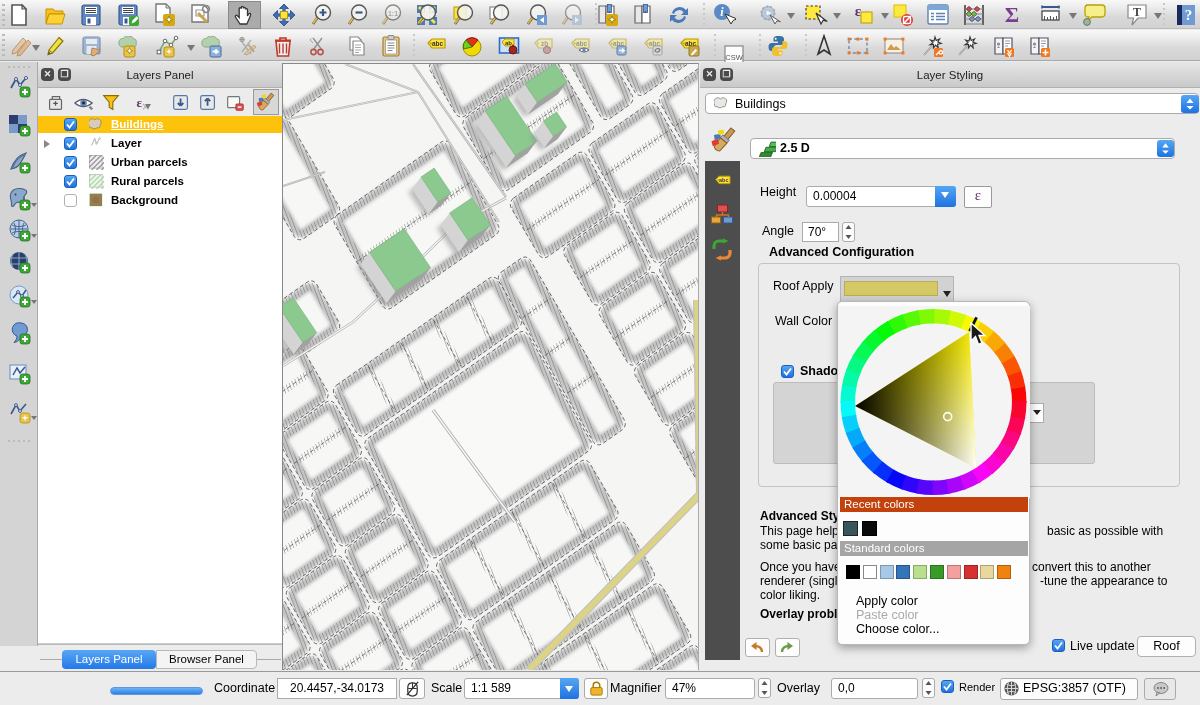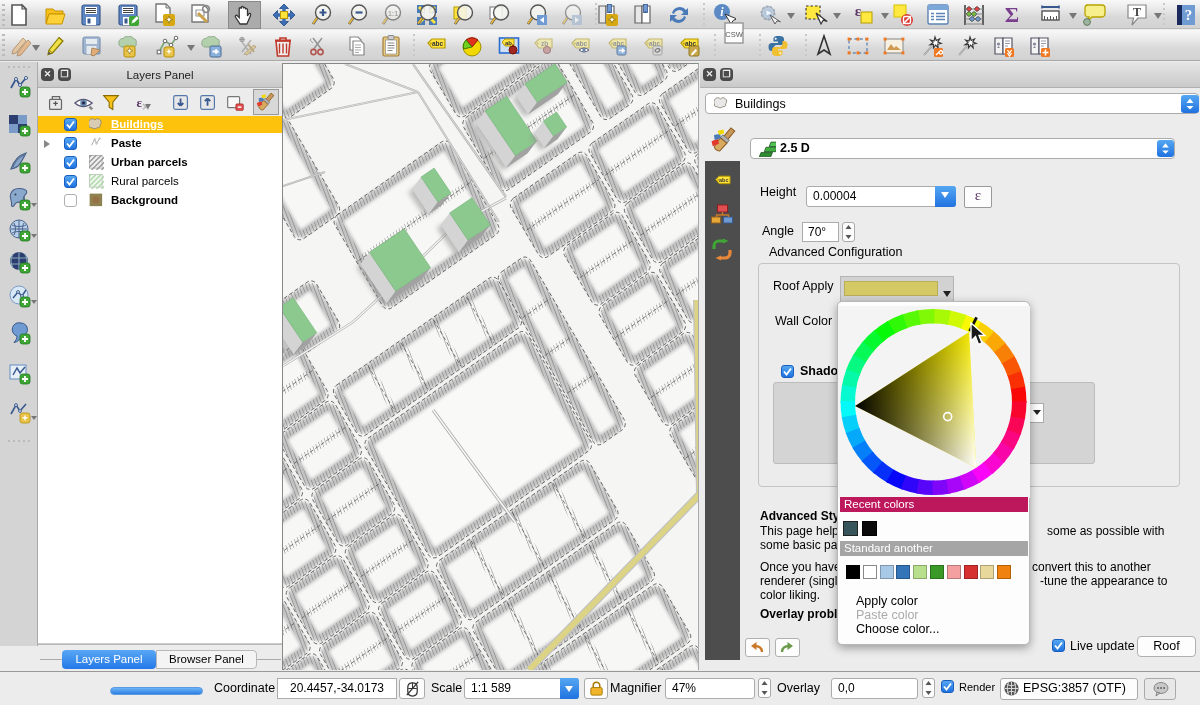--- a/index.html
+++ b/index.html
@@ -339,21 +339,21 @@
     </svg></div>
 <div style="position:absolute;left:677px;top:34px;width:24px;height:24px"><svg width="24" height="24" viewBox="0 0 24 24" style="">
       <g opacity="1.0">
         <path d="M4 7l4-4h13v9H8z" fill="#ffe23c" stroke="#b89b00" stroke-width="1.2" transform="translate(0 2)"></path>
         <circle cx="6.8" cy="7.5" r="1" fill="#b89b00" transform="translate(0 2)"></circle>
         <text x="13.5" y="11.5" font-size="6.5" font-weight="bold" fill="#333" text-anchor="middle" font-family="Liberation Sans">abc</text>
         <rect x="12" y="12" width="10" height="10" rx="1.5" fill="#c8a84a" stroke="#907820" stroke-width="1"></rect>
         <path d="M14.5 19.5l4-4.5 1.6 1.4-4.1 4.5-2 .5z" fill="#fff"></path>
       </g>
     </svg></div>
-<div style="position:absolute;left:722px;top:21px;width:24px;height:24px"><svg width="24" height="24" viewBox="0 0 24 24" style="">
+<div style="position:absolute;left:722px;top:44px;width:24px;height:24px"><svg width="24" height="24" viewBox="0 0 24 24" style="">
       <rect x="3" y="2" width="18" height="20" fill="#fdfdfd" stroke="#888" stroke-width="1.2"></rect>
       <text x="12" y="15.5" font-size="7.5" fill="#555" text-anchor="middle" font-family="Liberation Sans">CSW</text>
     </svg></div>
 <div style="position:absolute;left:766px;top:34px;width:24px;height:24px"><svg width="24" height="24" viewBox="0 0 24 24" style="">
       <path d="M12 2c-4 0-4.5 1.8-4.5 3v2.5H12V9H5.5C4 9 2.5 10 2.5 13s1.5 4 3 4h2v-2.8c0-1.7 1.5-3.2 3.2-3.2h4.6c1.4 0 2.7-1.3 2.7-2.8V5c0-1.8-1.8-3-4-3z" fill="#3a72a4"></path>
       <path d="M12 22c4 0 4.5-1.8 4.5-3v-2.5H12V15h6.5c1.5 0 3-1 3-4s-1.5-4-3-4h-2v2.8c0 1.7-1.5 3.2-3.2 3.2H8.7C7.3 13 6 14.3 6 15.8V19c0 1.8 1.8 3 4 3z" fill="#f0c030"></path>
       <circle cx="9.7" cy="4.7" r="1" fill="#fff"></circle>
       <circle cx="14.3" cy="19.3" r="1" fill="#fff"></circle>
     </svg></div>
 <div style="position:absolute;left:812px;top:34px;width:24px;height:24px"><svg width="24" height="24" viewBox="0 0 24 24" style="">
@@ -579,39 +579,39 @@
 <div style="position:absolute;left:64px;top:137px;width:13px;height:13px;border-radius:3px;background:linear-gradient(#55a7f2,#1f72e0);border:1px solid #1a5fc0"></div>
 <svg style="position:absolute;left:64px;top:137px" width="13" height="13" viewBox="0 0 13 13">
     <path d="M3 6.5l2.5 3L10 3.5" stroke="#fff" stroke-width="1.8" fill="none"></path>
   </svg>
 <div style="position:absolute;left:89px;top:136px;width:15px;height:15px"><svg width="15" height="15" viewBox="0 0 24 24" style="">
       <path d="M3 13L8 3l3 7 5-8" fill="none" stroke="#888" stroke-width="1.1" transform="translate(1 2)"></path>
       <circle cx="9" cy="5" r="1.2" fill="#fff" stroke="#888" stroke-width=".8"></circle>
       <circle cx="12" cy="12" r="1.2" fill="#fff" stroke="#888" stroke-width=".8"></circle>
       <circle cx="17" cy="4" r="1.2" fill="#fff" stroke="#888" stroke-width=".8"></circle>
     </svg></div>
-<div style="position:absolute;left:111px;top:137px;font-size:11.5px;font-weight:bold;color:#000;">Paste</div>
+<div style="position:absolute;left:111px;top:137px;font-size:11.5px;font-weight:bold;color:#000;">Layer</div>
 <div style="position:absolute;left:64px;top:156px;width:13px;height:13px;border-radius:3px;background:linear-gradient(#55a7f2,#1f72e0);border:1px solid #1a5fc0"></div>
 <svg style="position:absolute;left:64px;top:156px" width="13" height="13" viewBox="0 0 13 13">
     <path d="M3 6.5l2.5 3L10 3.5" stroke="#fff" stroke-width="1.8" fill="none"></path>
   </svg>
 <div style="position:absolute;left:89px;top:155px;width:15px;height:15px"><svg width="15" height="15" viewBox="0 0 24 24" style="">
       <rect x="1" y="1" width="20" height="20" fill="#f0f0f0" stroke="#999"></rect>
       <path d="M-2 6l10-10M-2 14l20-20M-2 22l26-26M4 24l22-22M12 24l14-14M20 24l6-6" stroke="#999" stroke-width="2.2"></path>
     </svg></div>
 <div style="position:absolute;left:111px;top:156px;font-size:11.5px;font-weight:bold;color:#000;">Urban parcels</div>
 <div style="position:absolute;left:64px;top:175px;width:13px;height:13px;border-radius:3px;background:linear-gradient(#55a7f2,#1f72e0);border:1px solid #1a5fc0"></div>
 <svg style="position:absolute;left:64px;top:175px" width="13" height="13" viewBox="0 0 13 13">
     <path d="M3 6.5l2.5 3L10 3.5" stroke="#fff" stroke-width="1.8" fill="none"></path>
   </svg>
 <div style="position:absolute;left:89px;top:174px;width:15px;height:15px"><svg width="15" height="15" viewBox="0 0 24 24" style="">
       <rect x="1" y="1" width="20" height="20" fill="#eef6ec" stroke="#aaa"></rect>
       <path d="M-2 6l10-10M-2 14l20-20M-2 22l26-26M4 24l22-22M12 24l14-14M20 24l6-6" stroke="#b2d8ac" stroke-width="2.2"></path>
     </svg></div>
-<div style="position:absolute;left:111px;top:175px;font-size:11.5px;font-weight:normal;color:#000;">Rural parcels</div>
+<div style="position:absolute;left:111px;top:175px;font-size:11.5px;font-weight:bold;color:#000;">Rural parcels</div>
 <div style="position:absolute;left:64px;top:194px;width:13px;height:13px;border-radius:3px;background:#fff;border:1px solid #b0b0b0"></div>
 <div style="position:absolute;left:89px;top:193px;width:15px;height:15px"><svg width="15" height="15" viewBox="0 0 24 24" style="">
       <rect x="1" y="1" width="20" height="20" fill="#8f814f"></rect>
       <circle cx="11" cy="11" r="5" fill="#9a6a42" opacity="0.8"></circle>
     </svg></div>
 <div style="position:absolute;left:111px;top:194px;font-size:11.5px;font-weight:bold;color:#000;">Background</div>
 <div style="position:absolute;left:44px;top:140px;width:0;height:0;border-top:4px solid transparent;border-bottom:4px solid transparent;border-left:6px solid #888"></div>
 <div style="position:absolute;left:38px;top:644px;width:244px;height:27px;background:#ececec;border-top:1px solid #b8b8b8"></div>
 <div style="position:absolute;left:40px;top:659px;width:22px;height:1px;background:#aaa"></div>
 <div style="position:absolute;left:257px;top:659px;width:24px;height:1px;background:#aaa"></div>
@@ -1305,20 +1305,21 @@
         <polygon points="-31.8,2.3 -17.7,-7.2 5.8,27.7 -8.3,37.2" fill="#8f8f8f" opacity="0.55" filter="url(#soft2)"></polygon>
         <polygon points="-27.8,-0.7 -13.7,-10.2 9.8,24.7 -4.3,34.2" fill="#bababa"></polygon>
         <polygon points="4.7,22.2 -18.8,-12.7 -27.8,-0.7 -4.3,34.2" fill="#d4d4d4"></polygon>
         <polygon points="18.8,12.7 4.7,22.2 -4.3,34.2 9.8,24.7" fill="#a2a2a2"></polygon>
         <polygon points="-18.8,-12.7 -4.7,-22.2 18.8,12.7 4.7,22.2" fill="#8bc98e" stroke="#79b17c" stroke-width="0.6"></polygon>
       </g>
     </svg>
 </div>
 <div style="position:absolute;left:700px;top:62px;width:500px;height:599px;background:#ececec">
     <div style="position:absolute;left:0;top:0;width:500px;height:26px;background:linear-gradient(#e6e6e6,#c9c9c9);border-bottom:1px solid #b0b0b0"></div>
+    <div style="position:absolute;left:0;top:7px;width:500px;font-size:11.5px;color:#222;text-align:center">Layer Styling</div>
   </div>
 <div class="macbtn" style="left:703px;top:68px"></div>
 <div style="position:absolute;left:703px;top:68px;width:13px;height:13px;color:#eee;font-size:9px;line-height:13px;text-align:center;font-weight:bold">✕</div>
 <div class="macbtn" style="left:720px;top:68px"></div>
 <div style="position:absolute;left:720px;top:68px;width:13px;height:13px;color:#eee;font-size:9px;line-height:13px;text-align:center;font-weight:bold">❐</div>
 <div style="position:absolute;left:705px;top:93px;width:494px;height:21px;background:#fff;border:1px solid #ababab;border-radius:4px"></div>
 <div style="position:absolute;left:714px;top:96px;width:16px;height:15px"><svg width="16" height="15" viewBox="0 0 24 24" style="">
       <path d="M2 6c2-3 5-3 7-1 2-2 5-2 7 1 1 2 0 4-1 5 1 2-1 4-3 3-2 2-5 2-7 0-2 1-4-1-3-3-1-1-1-3 0-5z" fill="#e8e8e8" stroke="#8a8070" stroke-width="1" transform="scale(1.35) translate(-2 -1.5)"></path>
     </svg></div>
 <div style="position:absolute;left:735px;top:97px;font-size:12.5px">Buildings</div>
@@ -1373,38 +1374,38 @@
 <div class="fld" style="left:806px;top:186px;width:150px;height:21px;border-radius:3px;line-height:19px;padding-left:6px">0.00004</div>
 <div style="position:absolute;left:935px;top:186px;width:21px;height:21px;background:linear-gradient(#55a7f2,#1f72e0);border-radius:0 3px 3px 0"></div>
 <div style="position:absolute;left:941px;top:192px;width:0;height:0;border-left:4.5px solid transparent;border-right:4.5px solid transparent;border-top:6px solid #fff"></div>
 <div style="position:absolute;left:964px;top:186px;width:28px;height:22px;background:#fdfdfd;border:1px solid #999;border-radius:2px;text-align:center;font-size:15px;color:#5c3566;font-family:Liberation Serif,serif">ε</div>
 <div class="lbl" style="left:762px;top:224px">Angle</div>
 <div class="fld" style="left:802px;top:222px;width:37px;height:20px;line-height:18px;padding-left:5px">70°</div>
 <div style="position:absolute;left:842px;top:222px;width:13px;height:20px;background:#fdfdfd;border:1px solid #aaa;border-radius:3px"></div>
 <svg style="position:absolute;left:842px;top:222px" width="13" height="20" viewBox="0 0 13 20">
     <path d="M6.5 3L9.5 7h-6z M6.5 17L3.5 13h6z" fill="#555"></path>
   </svg>
-<div style="position:absolute;left:769px;top:245px;font-size:12.5px;font-weight:normal">Advanced Configuration</div>
+<div style="position:absolute;left:769px;top:245px;font-size:12.5px;font-weight:bold">Advanced Configuration</div>
 <div style="position:absolute;left:758px;top:263px;width:422px;height:224px;border:1px solid #c4c4c4;border-radius:4px"></div>
 <div class="lbl" style="left:773px;top:279px">Roof Apply</div>
 <div style="position:absolute;left:840px;top:276px;width:114px;height:26px;background:#d2d2d2;border:1px solid #b4b4b4"></div>
 <div style="position:absolute;left:844px;top:281px;width:94px;height:15px;background:#d4c964;border:1px solid #b8ae58"></div>
 <div style="position:absolute;left:943px;top:291px;width:0;height:0;border-left:4.5px solid transparent;border-right:4.5px solid transparent;border-top:6px solid #222"></div>
 <div class="lbl" style="left:775px;top:314px">Wall Color</div>
 <div style="position:absolute;left:781px;top:365px;width:13px;height:13px;border-radius:3px;background:linear-gradient(#55a7f2,#1f72e0);border:1px solid #1a5fc0"></div>
 <svg style="position:absolute;left:781px;top:365px" width="13" height="13" viewBox="0 0 13 13">
     <path d="M3 6.5l2.5 3L10 3.5" stroke="#fff" stroke-width="1.8" fill="none"></path>
   </svg>
 <div style="position:absolute;left:800px;top:364px;font-size:12.5px;font-weight:bold">Shadow</div>
 <div style="position:absolute;left:773px;top:382px;width:322px;height:82px;background:#d4d4d4;border:1px solid #bcbcbc;border-radius:3px"></div>
 <div style="position:absolute;left:1020px;top:403px;width:24px;height:20px;background:#fdfdfd;border:1px solid #aaa"></div>
 <div style="position:absolute;left:1033px;top:410px;width:0;height:0;border-left:4px solid transparent;border-right:4px solid transparent;border-top:5.5px solid #222"></div>
 <div style="position:absolute;left:760px;top:509px;font-size:12px;font-weight:bold">Advanced Styling</div>
 <div style="position:absolute;left:760px;top:524px;font-size:12px;white-space:nowrap">This page helps you to get started with 2.5D</div>
-<div style="position:absolute;left:1047px;top:524px;font-size:12px;white-space:nowrap">some as possible with</div>
+<div style="position:absolute;left:1047px;top:524px;font-size:12px;white-space:nowrap">basic as possible with</div>
 <div style="position:absolute;left:760px;top:538px;font-size:12px;white-space:nowrap">some basic parameters.</div>
 <div style="position:absolute;left:760px;top:560px;font-size:12px;white-space:nowrap">Once you have a nice overview you can</div>
 <div style="position:absolute;left:1032px;top:560px;font-size:12px;white-space:nowrap">convert this to another</div>
 <div style="position:absolute;left:760px;top:574px;font-size:12px;white-space:nowrap">renderer (single symbol) and then fine</div>
 <div style="position:absolute;left:1040px;top:574px;font-size:12px;white-space:nowrap">-tune the appearance to</div>
 <div style="position:absolute;left:760px;top:588px;font-size:12px;white-space:nowrap">color liking.</div>
 <div style="position:absolute;left:760px;top:607px;font-size:12px;font-weight:bold">Overlay problems</div>
 <div style="position:absolute;left:745px;top:638px;width:25px;height:19px;background:#fdfdfd;border:1px solid #b0b0b0;border-radius:3px"></div>
 <svg style="position:absolute;left:748px;top:640px" width="18" height="15" viewBox="0 0 18 15">
     <path d="M14 12c0-4-3-6-7-6" fill="none" stroke="#c87828" stroke-width="2.4"></path>
@@ -1469,24 +1470,24 @@
         <stop offset="0" stop-color="#000" stop-opacity="0"></stop>
         <stop offset="1" stop-color="#000"></stop>
       </linearGradient>
     </defs>
     <polygon points="131.1,26.1 17.1,100.1 138.3,161.8" fill="#f0e400"></polygon>
     <polygon points="131.1,26.1 17.1,100.1 138.3,161.8" fill="url(#gwht)"></polygon>
     <polygon points="131.1,26.1 17.1,100.1 138.3,161.8" fill="url(#gblk)"></polygon>
     <path d="M131.6 25.2L138.6 11.4" stroke="#111" stroke-width="2.8"></path>
     <circle cx="109.70000000000005" cy="110.60000000000002" r="4" fill="none" stroke="#fff" stroke-width="1.6"></circle>
   </svg>
-<div style="position:absolute;left:840px;top:497px;width:188px;height:15px;background:#be185d;color:#fff;font-size:11.5px;padding-left:4px;line-height:15px">Recent colors</div>
+<div style="position:absolute;left:840px;top:497px;width:188px;height:15px;background:#c2410c;color:#fff;font-size:11.5px;padding-left:4px;line-height:15px">Recent colors</div>
 <div style="position:absolute;left:843px;top:521px;width:15px;height:15px;background:#39555c;border:1px solid #222"></div>
 <div style="position:absolute;left:862px;top:521px;width:15px;height:15px;background:#0a0a0a;border:1px solid #000"></div>
-<div style="position:absolute;left:840px;top:541px;width:188px;height:15px;background:#a5a5a5;color:#fff;font-size:11.5px;padding-left:4px;line-height:15px">Standard another</div>
+<div style="position:absolute;left:840px;top:541px;width:188px;height:15px;background:#a5a5a5;color:#fff;font-size:11.5px;padding-left:4px;line-height:15px">Standard colors</div>
 <div style="position:absolute;left:846px;top:565px;width:14px;height:14px;background:#000000;border:1px solid rgba(0,0,0,0.25)"></div>
 <div style="position:absolute;left:863px;top:565px;width:14px;height:14px;background:#ffffff;border:1px solid #888"></div>
 <div style="position:absolute;left:880px;top:565px;width:14px;height:14px;background:#a8c8e8;border:1px solid rgba(0,0,0,0.25)"></div>
 <div style="position:absolute;left:896px;top:565px;width:14px;height:14px;background:#3474b8;border:1px solid rgba(0,0,0,0.25)"></div>
 <div style="position:absolute;left:913px;top:565px;width:14px;height:14px;background:#b8e08c;border:1px solid rgba(0,0,0,0.25)"></div>
 <div style="position:absolute;left:930px;top:565px;width:14px;height:14px;background:#3a9a28;border:1px solid rgba(0,0,0,0.25)"></div>
 <div style="position:absolute;left:947px;top:565px;width:14px;height:14px;background:#f4a0a0;border:1px solid rgba(0,0,0,0.25)"></div>
 <div style="position:absolute;left:964px;top:565px;width:14px;height:14px;background:#d63030;border:1px solid rgba(0,0,0,0.25)"></div>
 <div style="position:absolute;left:980px;top:565px;width:14px;height:14px;background:#e8d89c;border:1px solid rgba(0,0,0,0.25)"></div>
 <div style="position:absolute;left:997px;top:565px;width:14px;height:14px;background:#f08210;border:1px solid rgba(0,0,0,0.25)"></div>

